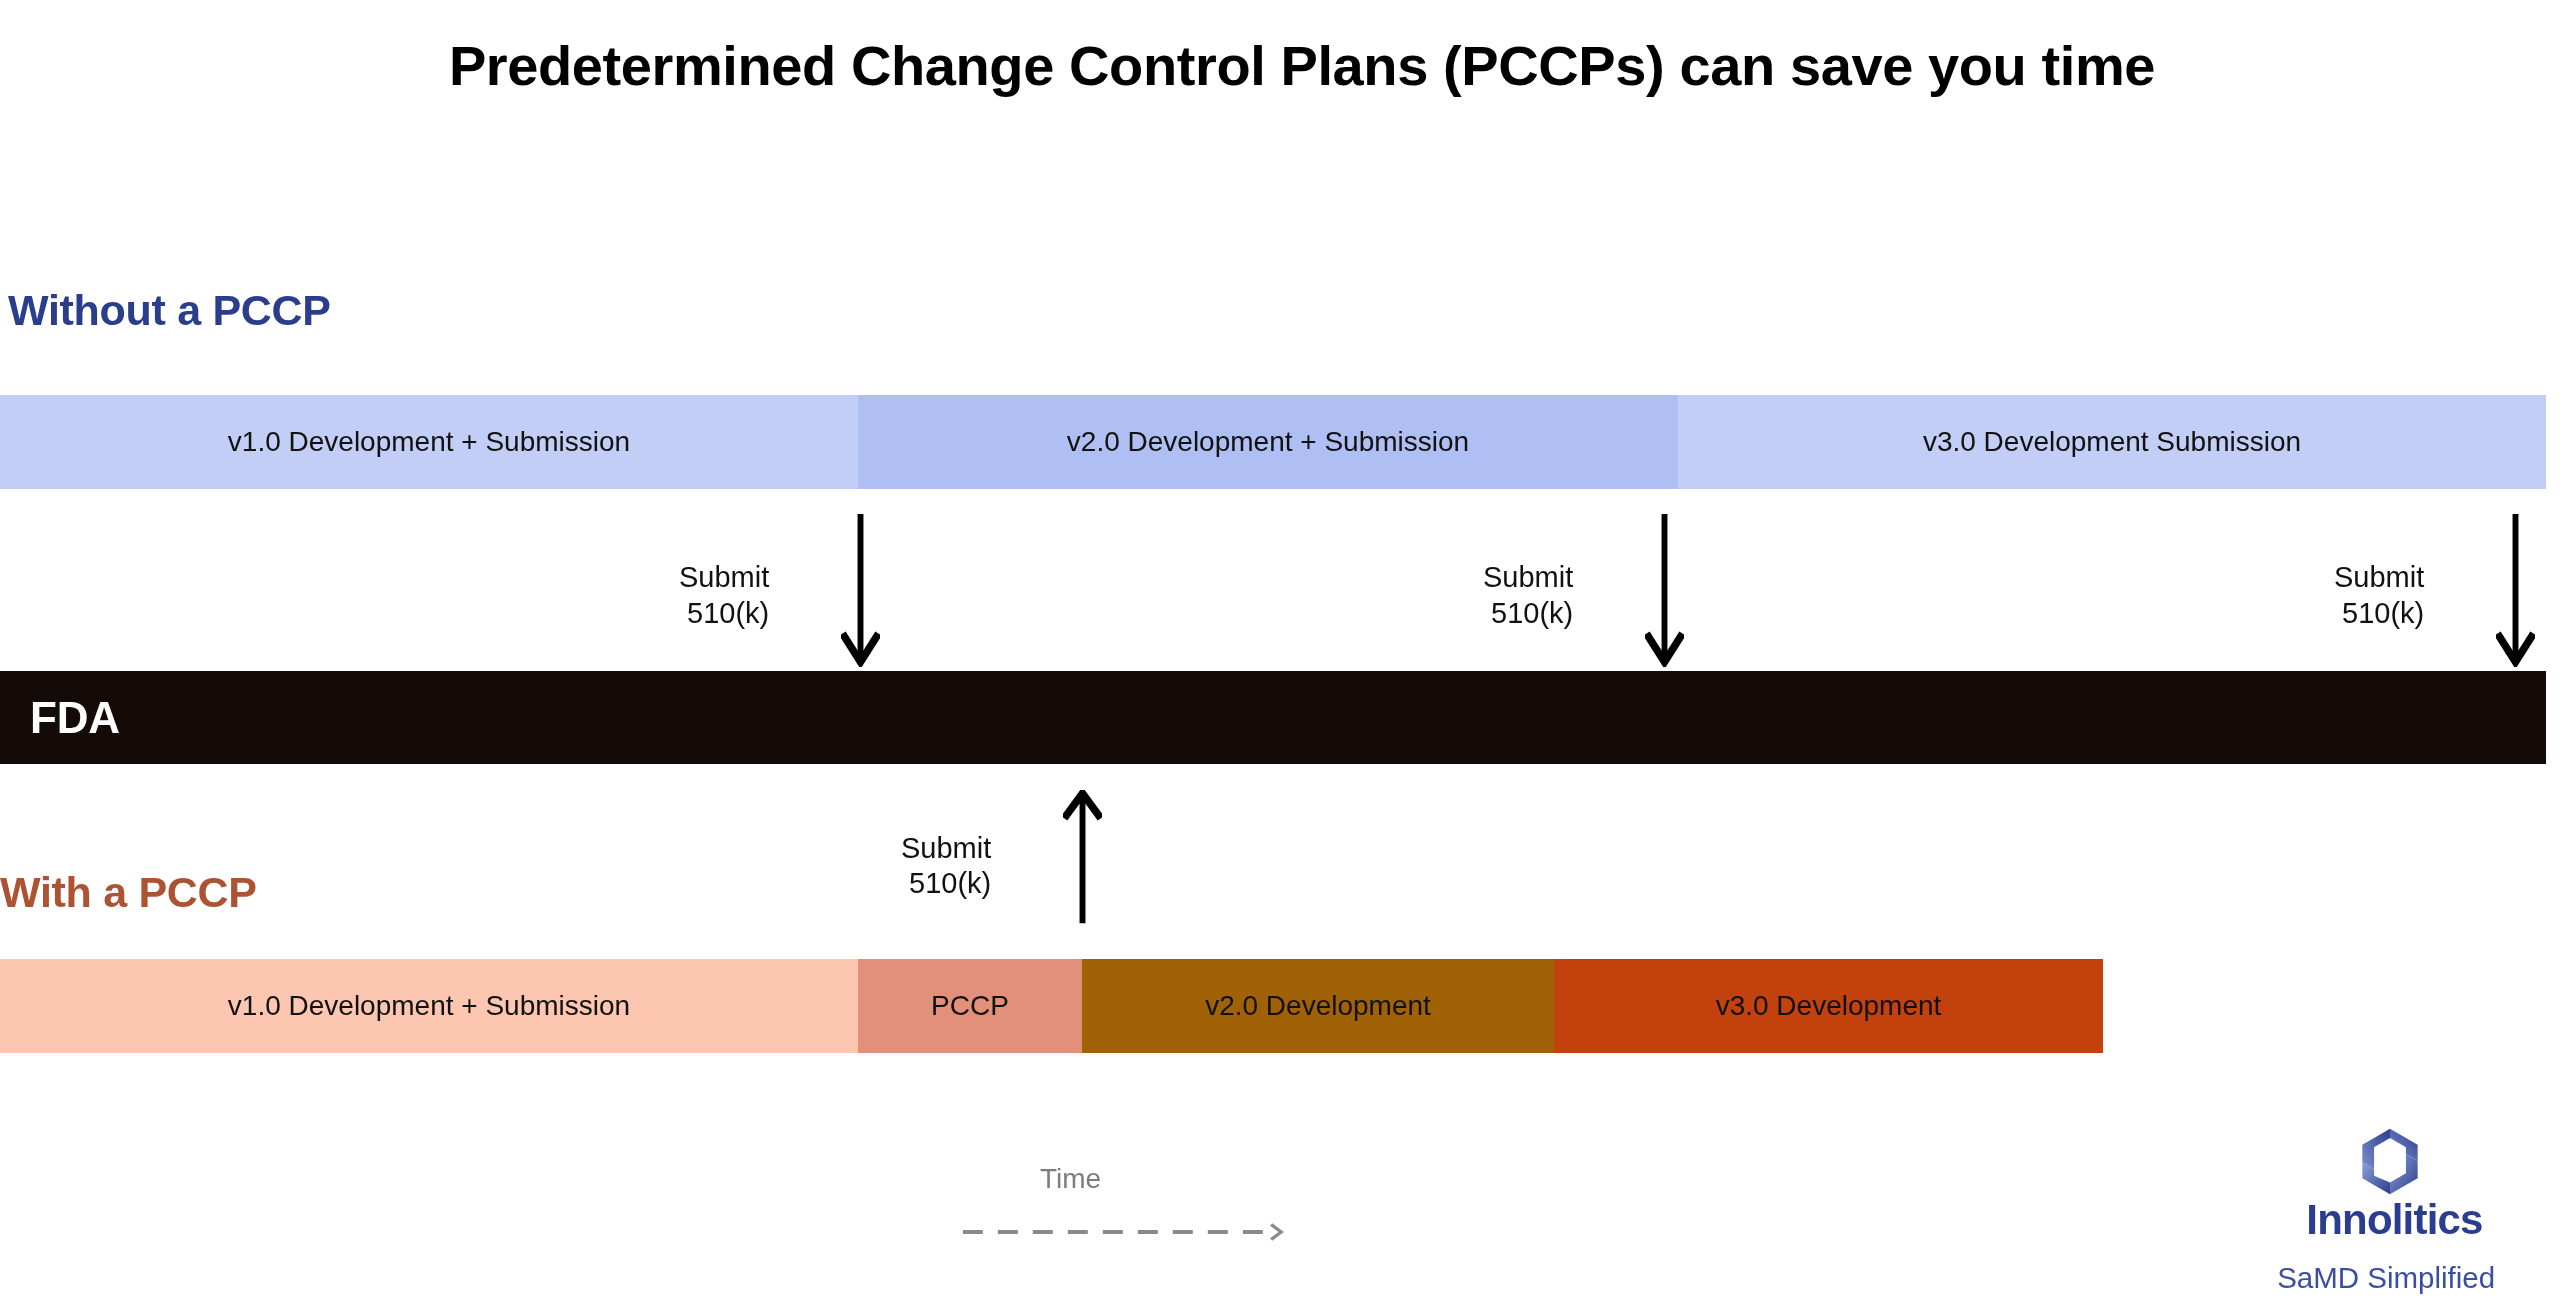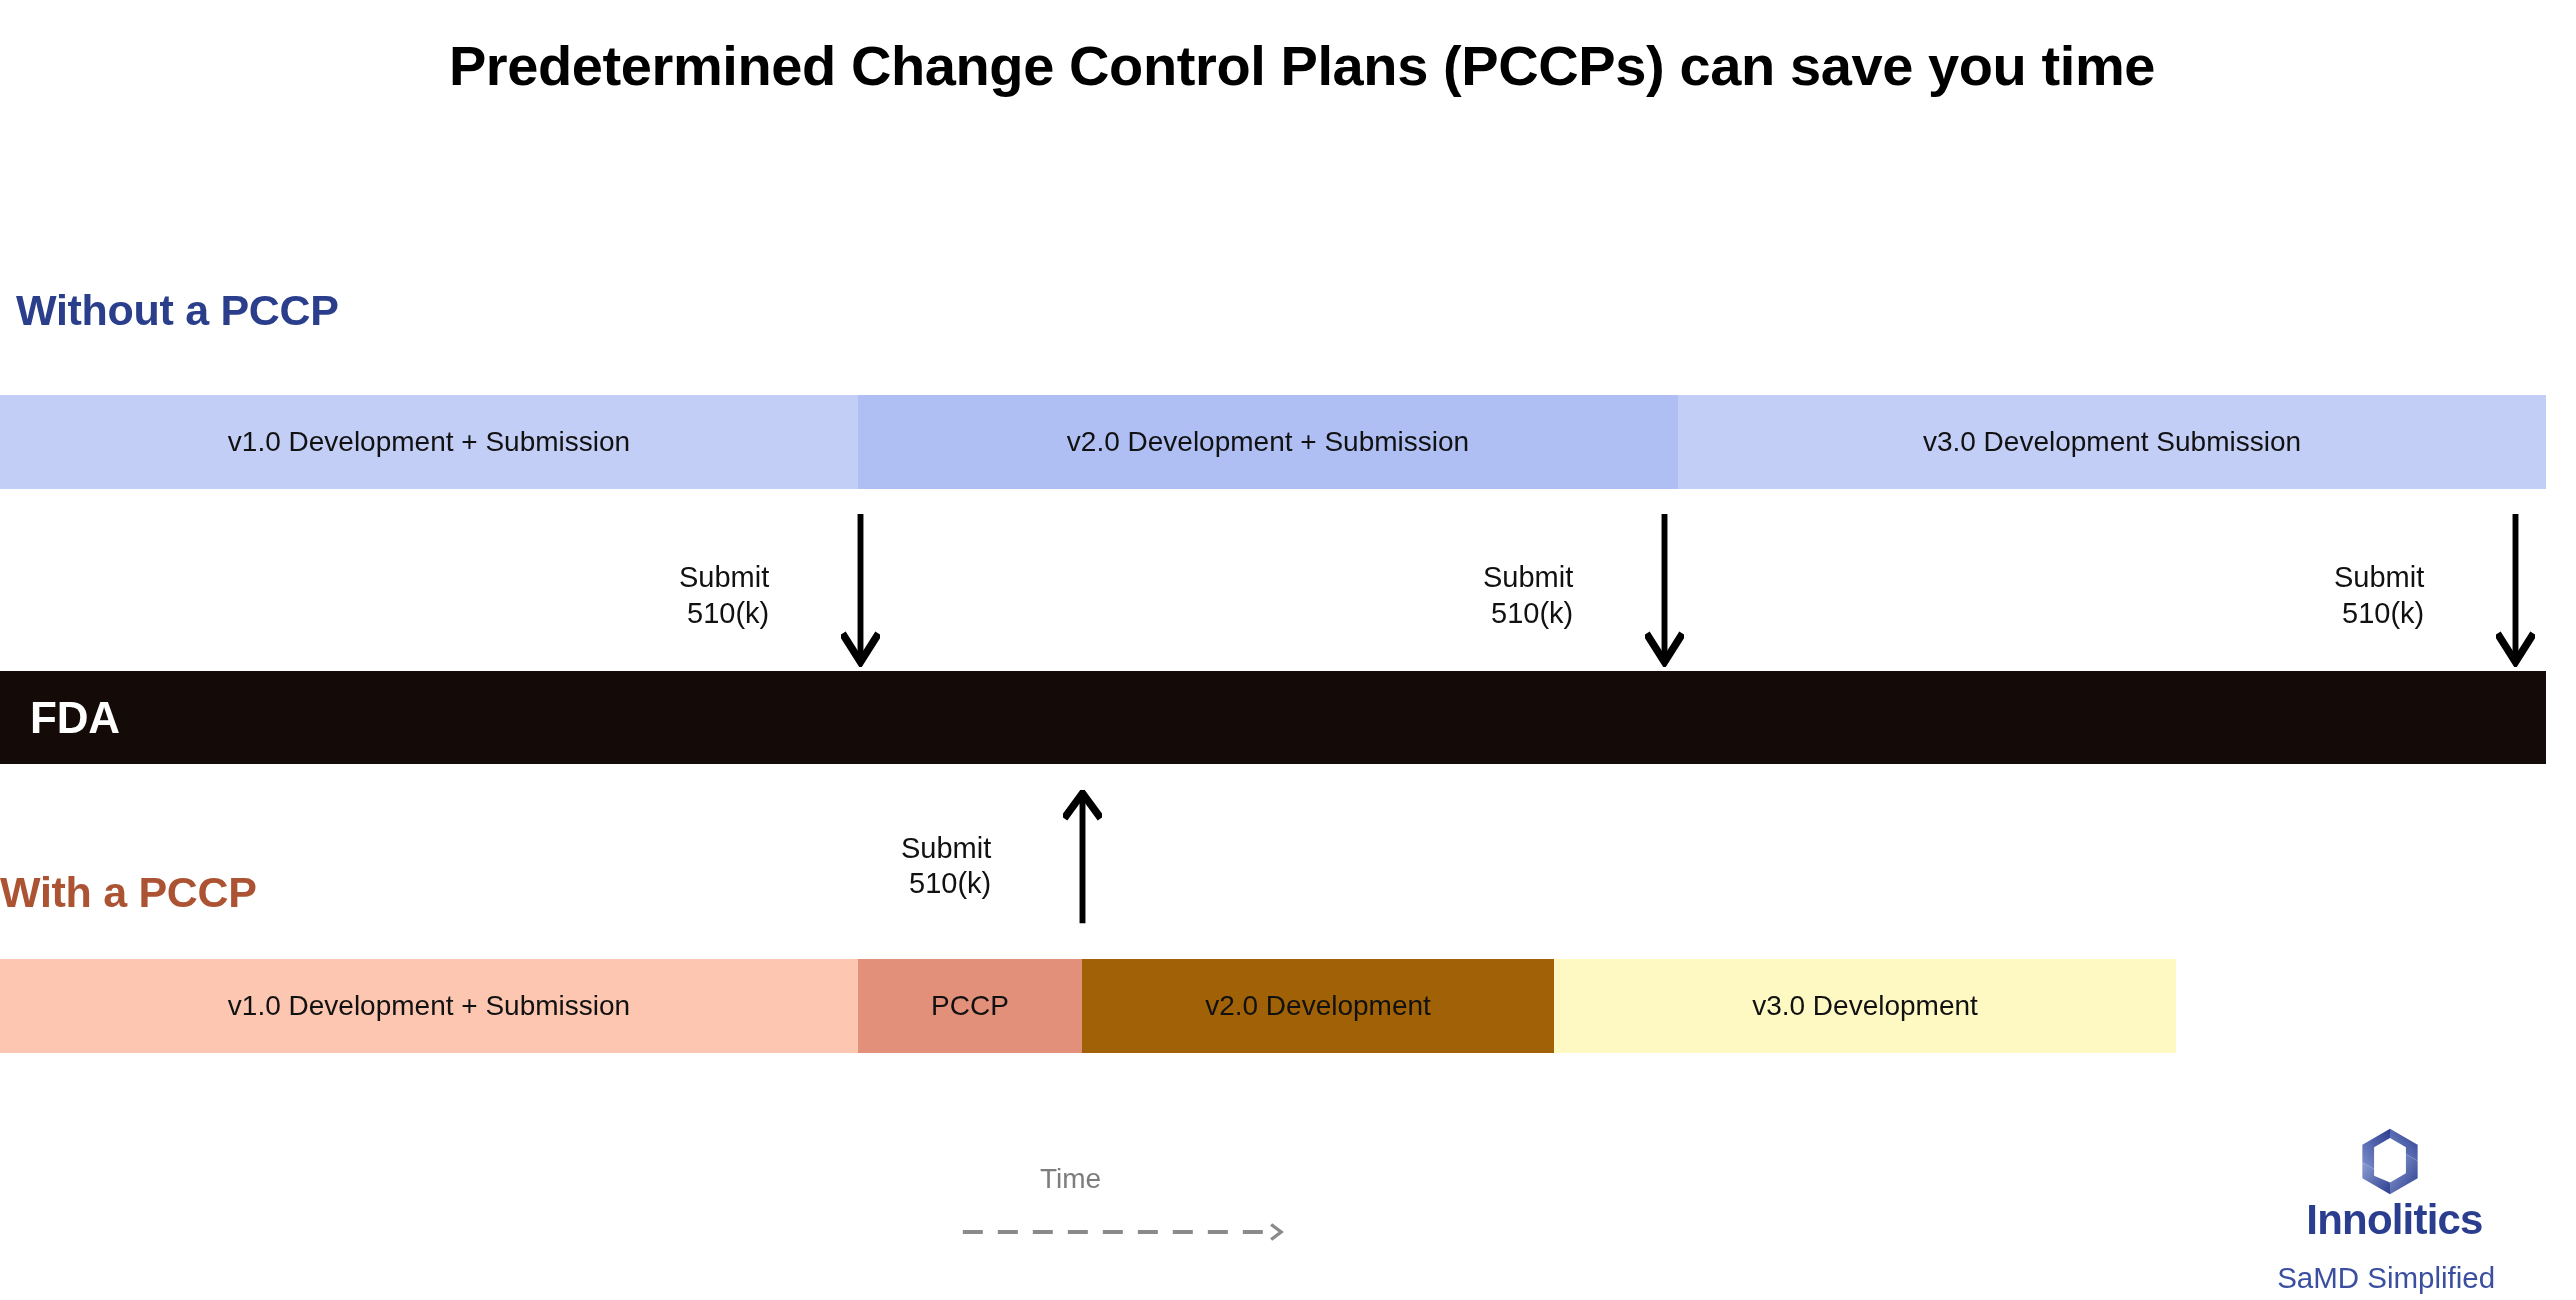--- a/index.html
+++ b/index.html
@@ -32,21 +32,21 @@
   }
 
   
   .section-heading {
     position: absolute;
     font-size: 43px;
     font-weight: bold;
     letter-spacing: -0.3px;
     white-space: nowrap;
   }
-  #heading-without { left: 16px; top: 286px; color: #2A3E8C; }
+  #heading-without { left: 8px; top: 286px; color: #2A3E8C; }
   #heading-with    { left: 0px; top: 868px; color: #AC5334; }
 
   
   .timeline-bar {
     position: absolute;
     display: flex;
     height: 94px;
   }
   #bar-without { left: 0px; top: 395px; width: 2546px; }
   #bar-with    { left: 0px; top: 959px; width: 2187px; }
@@ -216,21 +216,21 @@
       <polyline points="4,30 23,4 42,30" fill="none" stroke="#000" stroke-width="9" stroke-linecap="square"></polyline>
     </svg>
   </div>
 
   <div class="section-heading" id="heading-with">With a PCCP</div>
 
   <div class="timeline-bar" id="bar-with">
     <div class="seg" style="width:858px;background:#FCC6B0;">v1.0 Development + Submission</div>
     <div class="seg" style="width:224px;background:#E2907A;">PCCP</div>
     <div class="seg" style="width:472px;background:#a16207;">v2.0 Development</div>
-    <div class="seg" style="width:622px;background:#fef9c3;">v3.0 Development</div>
+    <div class="seg" style="width:549px;background:#c2410c;">v3.0 Development</div>
   </div>
 
   <div id="time-axis">
     <div id="time-label">Time</div>
     <svg id="time-arrow" width="337" height="20" viewBox="0 0 400 24">
       <line x1="0" y1="12" x2="370" y2="12" stroke="#8A8A8A" stroke-width="5" stroke-dasharray="24 18"></line>
       <polyline points="370,3 382,12 370,21" fill="none" stroke="#8A8A8A" stroke-width="4"></polyline>
     </svg>
   </div>
 

